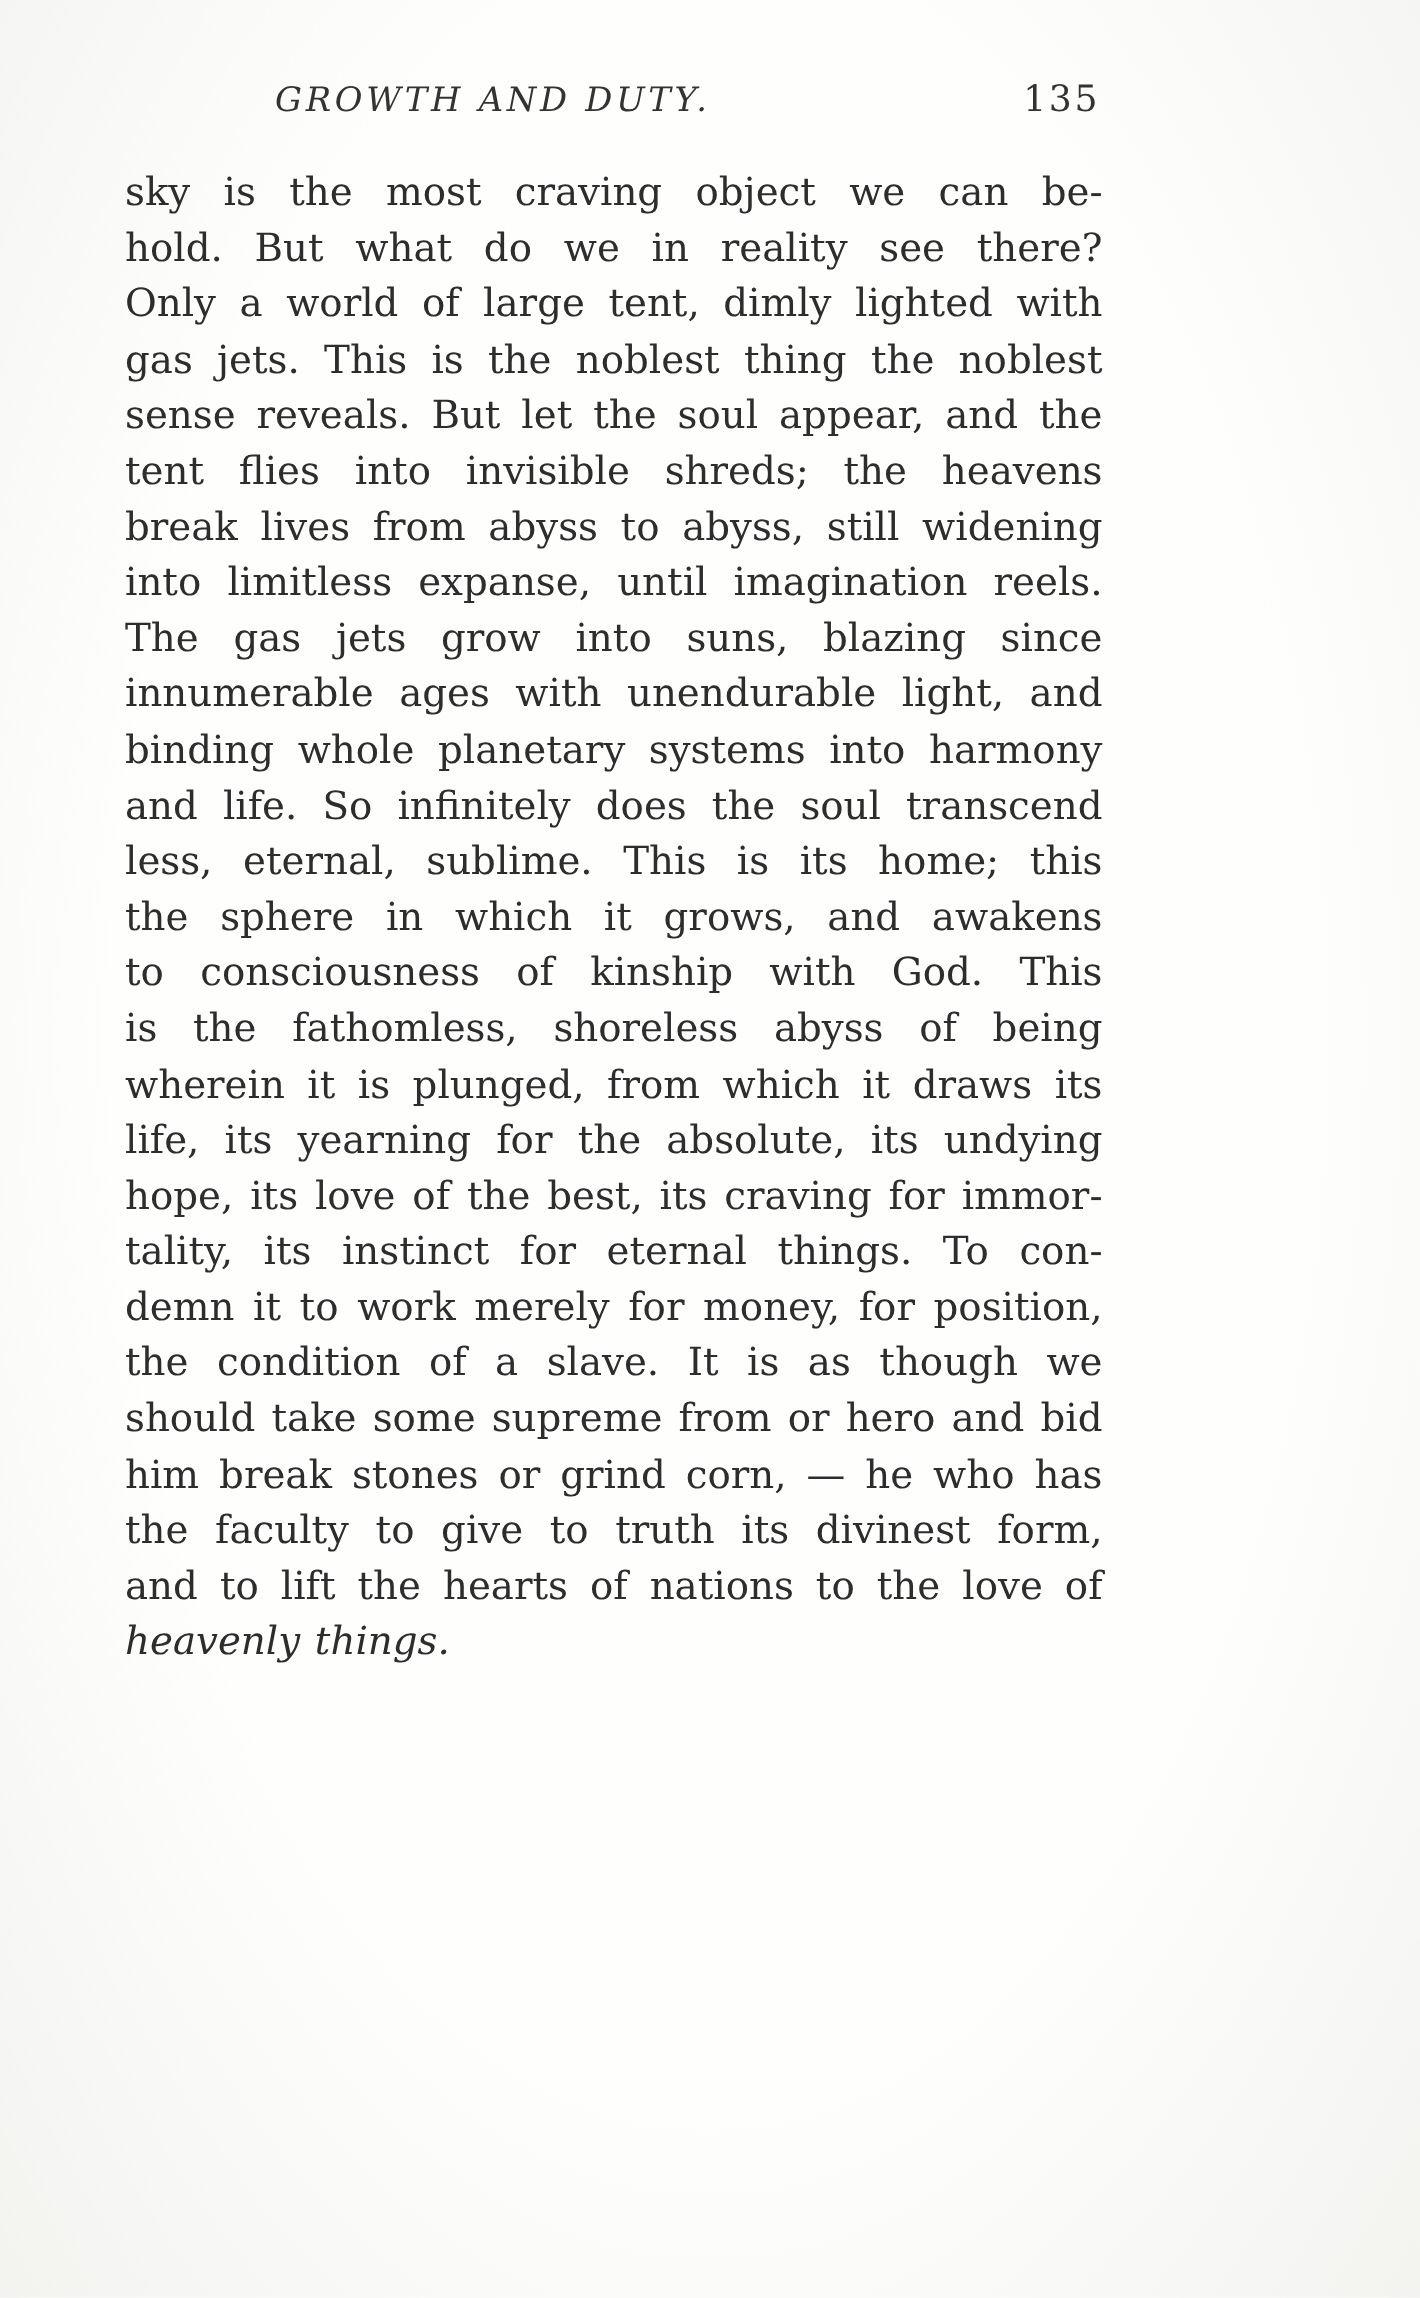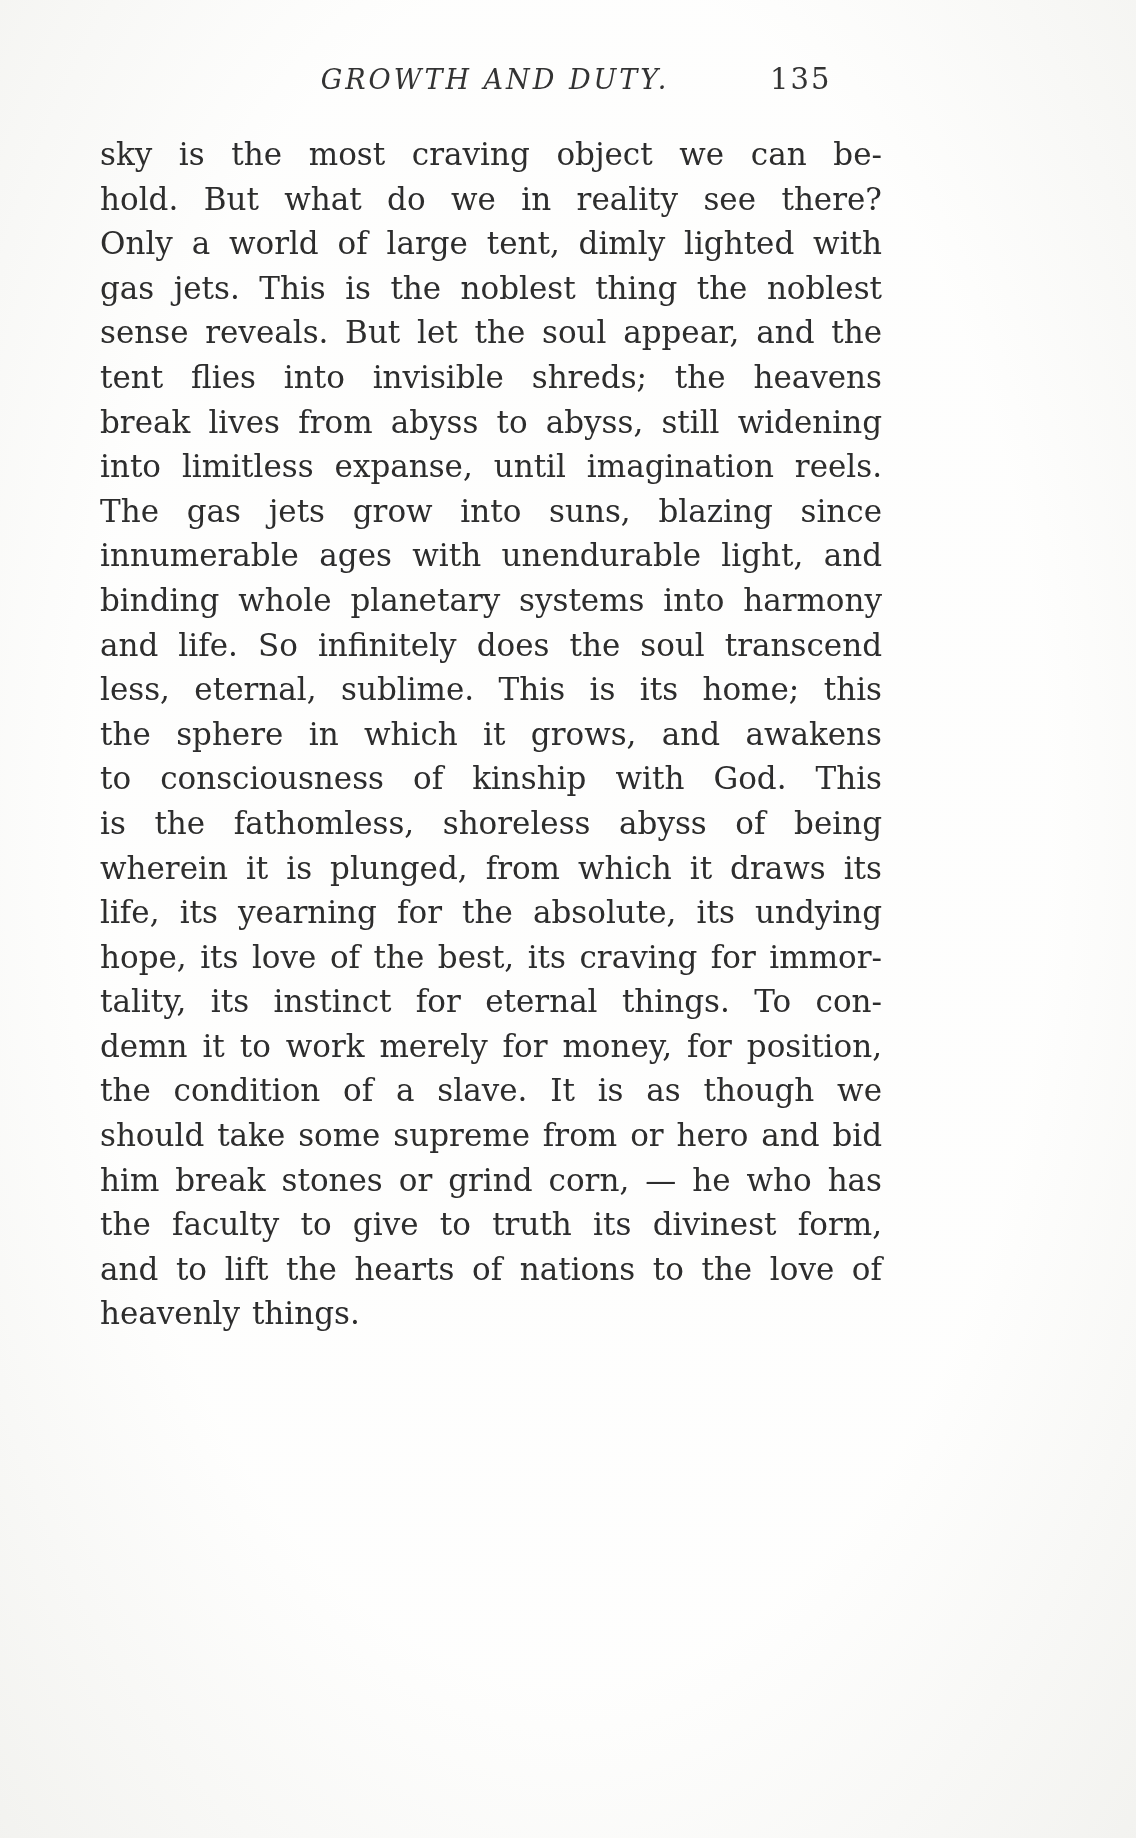--- a/index.html
+++ b/index.html
@@ -28,29 +28,30 @@
   .running-head {
     position: absolute;
     top: 62px;
     left: 100px;
     width: 780px;
     display: flex;
     align-items: baseline;
   }
   .running-title {
     flex: 1;
-    text-align: center;
+    text-align: left;
     font-style: italic;
     font-size: 27px;
     letter-spacing: 3px;
     color: #333;
     padding-left: 120px;
   }
   .page-number {
     width: 110px;
+    text-align: right;
     font-size: 29px;
     letter-spacing: 2px;
     color: #333;
   }
   .page-body {
     position: absolute;
     top: 132px;
     left: 100px;
     width: 782px;
   }
@@ -58,20 +59,21 @@
     font-size: 31px;
     line-height: 44.6px;
     text-align: justify;
     text-align-last: justify;
     word-spacing: 2px;
     white-space: normal;
     color: #2d2d2d;
   }
   .line.last {
     text-align-last: left;
+    font-style: italic;
   }
 </style>
 </head>
 <body>
 
 <div class="page">
 
   <div class="running-head">
     <div class="running-title">GROWTH AND DUTY.</div>
     <div class="page-number">135</div>

